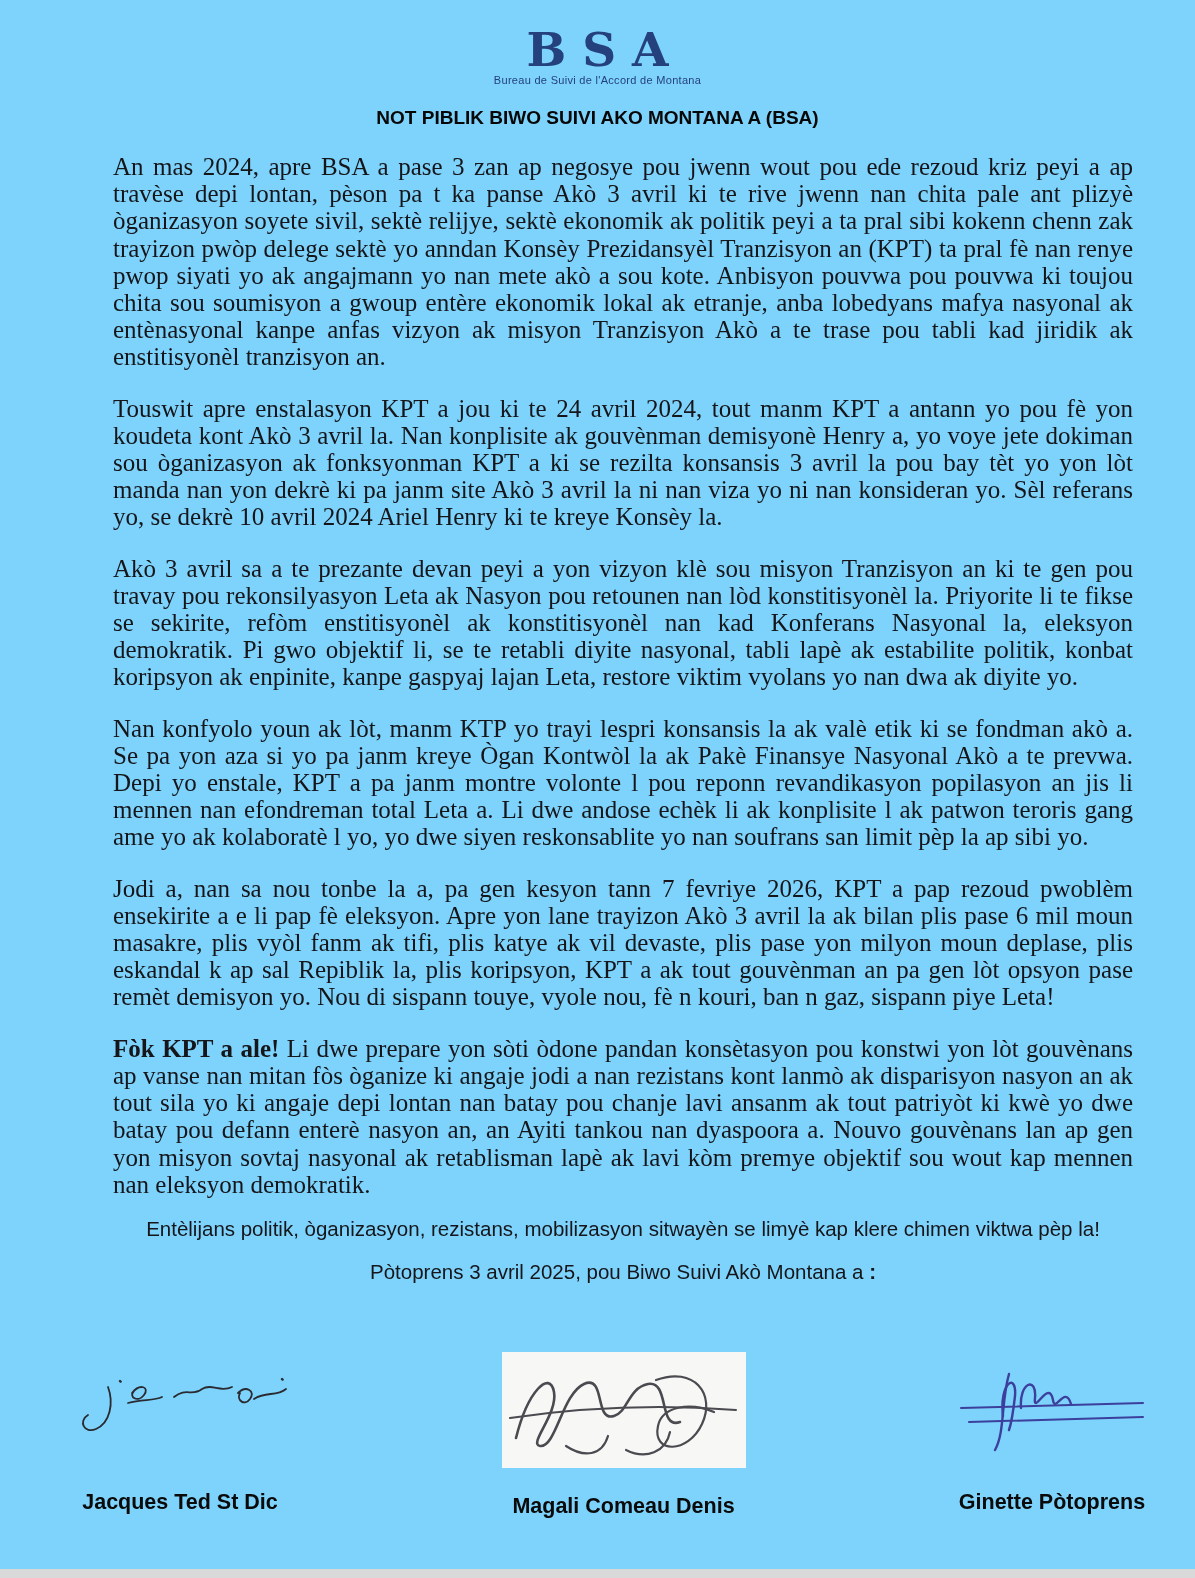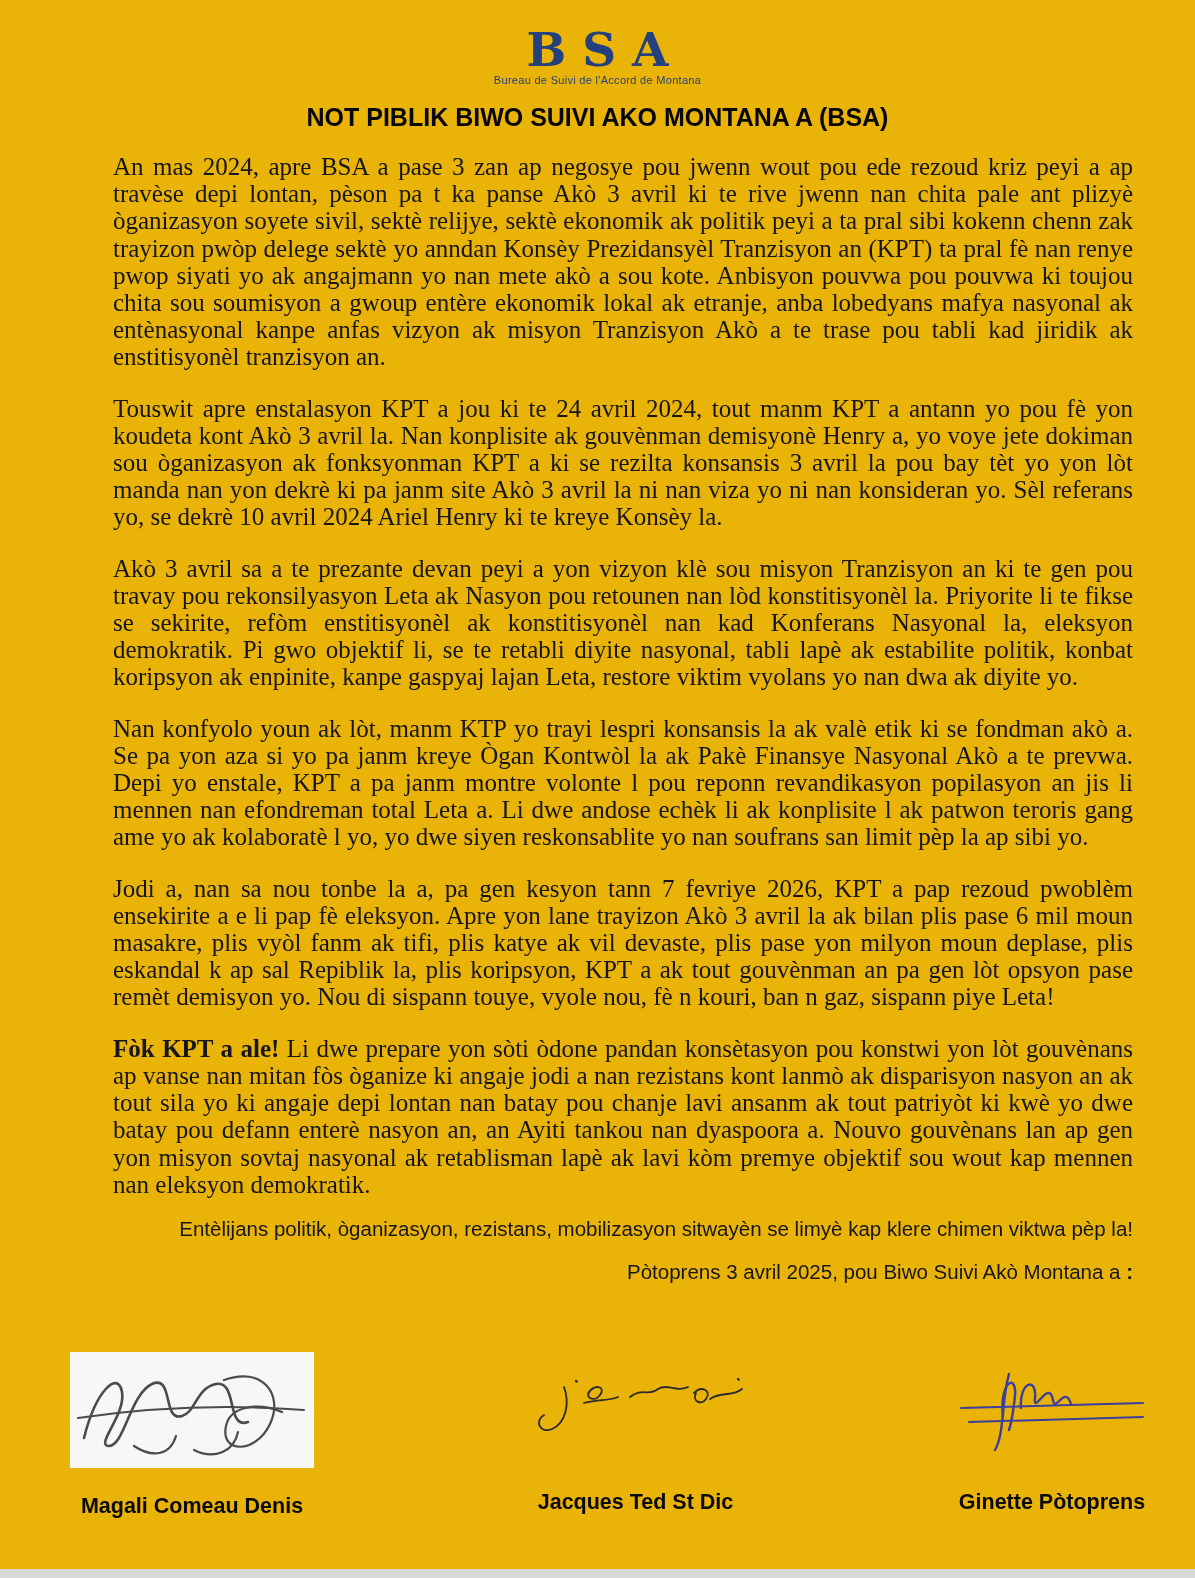--- a/index.html
+++ b/index.html
@@ -1,20 +1,20 @@
 <!DOCTYPE html>
 <html><head>
 <meta charset="utf-8">
 <style>
   html, body { margin: 0; padding: 0; background: #ffffff; }
   .page {
     position: relative;
     width: 1195px;
     height: 1578px;
-    background: #eab308;
+    background: #7dd3fc;
     overflow: hidden;
     font-family: "Liberation Serif", serif;
     color: #15151a;
   }
   
   .logo-block { text-align: center; padding-top: 26px; }
   .logo-letters {
     font-family: "DejaVu Serif", serif;
     font-weight: 600;
     font-size: 47px;
@@ -27,40 +27,40 @@
     font-size: 11px;
     letter-spacing: 0.3px;
     margin-top: 0px;
   }
   
   .doc-title {
     margin: 16px 0 0 0;
     text-align: center;
     font-family: "Liberation Sans", sans-serif;
     font-weight: bold;
-    font-size: 25px;
+    font-size: 19px;
     line-height: 31px;
     color: #070707;
   }
   
   .body-text { margin: 20px 62px 0 113px; }
   .para {
     font-family: "Liberation Serif", serif;
     font-size: 25px;
     line-height: 27.2px;
     text-align: justify;
     margin: 0 0 9px 0;
   }
   .para + .para { margin-top: 24px; }
   .para b { font-weight: bold; }
   .sans-line {
     font-family: "Liberation Sans", sans-serif;
     font-size: 20.5px;
     line-height: 25px;
-    text-align: right;
+    text-align: center;
     margin: 18px 0 0 0;
   }
   .sans-line b { font-weight: bold; }
   
   .signatures {
     position: absolute;
     left: 70px;
     right: 48px;
     top: 1352px;
     display: flex;
@@ -109,42 +109,42 @@
     <p class="para"><span>Jodi a, nan sa nou tonbe la a, pa gen kesyon tann 7 fevriye 2026, KPT a pap rezoud pwoblèm ensekirite a e li pap fè eleksyon. Apre yon lane trayizon Akò 3 avril la ak bilan plis pase 6 mil moun masakre, plis vyòl fanm ak tifi, plis katye ak vil devaste, plis pase yon milyon moun deplase, plis eskandal k ap sal Repiblik la, plis koripsyon, KPT a ak tout gouvènman an pa gen lòt opsyon pase remèt demisyon yo. Nou di sispann touye, vyole nou, fè n kouri, ban n gaz, sispann piye Leta!</span></p>
     <p class="para"><b>Fòk KPT a ale!</b><span> Li dwe prepare yon sòti òdone pandan konsètasyon pou konstwi yon lòt gouvènans ap vanse nan mitan fòs òganize ki angaje jodi a nan rezistans kont lanmò ak disparisyon nasyon an ak tout sila yo ki angaje depi lontan nan batay pou chanje lavi ansanm ak tout patriyòt ki kwè yo dwe batay pou defann enterè nasyon an, an Ayiti tankou nan dyaspoora a. Nouvo gouvènans lan ap gen yon misyon sovtaj nasyonal ak retablisman lapè ak lavi kòm premye objektif sou wout kap mennen nan eleksyon demokratik.</span></p>
 
     <p class="sans-line">Entèlijans politik, òganizasyon, rezistans, mobilizasyon sitwayèn se limyè kap klere chimen viktwa pèp la!</p>
     <p class="sans-line"><span>Pòtoprens 3 avril 2025, pou Biwo Suivi Akò Montana a</span><b> :</b></p>
   </main>
 
   <section class="signatures">
 
     <div class="sig-cell">
-      <div class="sig-art scan-bg">
-        <svg class="sig-svg" width="232" height="104" viewBox="0 0 232 104">
-          <path stroke="#4a4a50" stroke-width="2.6" d="M8 80 C 20 32 42 12 46 34 C 50 56 20 86 32 88 C 48 90 54 36 76 26 C 98 16 86 64 106 58 C 120 54 120 30 140 26 C 162 22 150 72 172 64"></path>
-          <path stroke="#4a4a50" stroke-width="2.2" d="M148 22 C 186 8 208 36 194 66 C 180 96 144 96 150 68 C 154 48 182 44 206 54"></path>
-          <path stroke="#4a4a50" stroke-width="2" d="M2 60 C 70 50 150 46 228 52"></path>
-          <path stroke="#4a4a50" stroke-width="2.2" d="M58 88 C 76 100 94 98 100 78 M118 92 C 138 102 158 94 162 74"></path>
-        </svg>
-      </div>
-      <div class="sig-name">Magali Comeau Denis</div>
-    </div>
-
-    <div class="sig-cell">
       <div class="sig-art">
         <svg class="sig-svg" width="220" height="70" viewBox="0 0 220 70">
           <path stroke="#2a2a30" stroke-width="1.8" d="M38 14 C 44 30 40 50 26 56 C 14 61 8 48 18 42"></path>
           <path stroke="#2a2a30" stroke-width="1.8" d="M62 20 C 70 10 80 14 74 22 C 68 30 58 24 64 18 M58 30 C 72 26 84 28 92 24"></path>
           <path stroke="#2a2a30" stroke-width="1.8" d="M104 24 C 116 14 122 24 132 16 C 142 10 150 20 162 14"></path>
           <path stroke="#2a2a30" stroke-width="1.8" d="M168 20 C 176 12 186 18 180 26 C 175 33 166 28 170 20 M184 26 C 196 18 206 24 216 16"></path>
           <path stroke="#2a2a30" stroke-width="2.4" d="M50 8 L 50.6 8.6 M212 6 L 212.6 6.6"></path>
         </svg>
       </div>
       <div class="sig-name">Jacques Ted St Dic</div>
+    </div>
+
+    <div class="sig-cell">
+      <div class="sig-art scan-bg">
+        <svg class="sig-svg" width="232" height="104" viewBox="0 0 232 104">
+          <path stroke="#4a4a50" stroke-width="2.6" d="M8 80 C 20 32 42 12 46 34 C 50 56 20 86 32 88 C 48 90 54 36 76 26 C 98 16 86 64 106 58 C 120 54 120 30 140 26 C 162 22 150 72 172 64"></path>
+          <path stroke="#4a4a50" stroke-width="2.2" d="M148 22 C 186 8 208 36 194 66 C 180 96 144 96 150 68 C 154 48 182 44 206 54"></path>
+          <path stroke="#4a4a50" stroke-width="2" d="M2 60 C 70 50 150 46 228 52"></path>
+          <path stroke="#4a4a50" stroke-width="2.2" d="M58 88 C 76 100 94 98 100 78 M118 92 C 138 102 158 94 162 74"></path>
+        </svg>
+      </div>
+      <div class="sig-name">Magali Comeau Denis</div>
     </div>
 
     <div class="sig-cell">
       <div class="sig-art">
         <svg class="sig-svg" width="190" height="92" viewBox="0 0 190 92">
           <path stroke="#3c3f9c" stroke-width="2.4" d="M52 12 C 44 40 48 70 38 88"></path>
           <path stroke="#3c3f9c" stroke-width="2.4" d="M46 54 C 42 20 60 10 58 34 C 56 52 54 62 52 68 M64 46 C 62 20 80 14 78 36 C 76 54 92 16 96 38 C 98 52 108 22 114 42"></path>
           <path stroke="#3c3f9c" stroke-width="2" d="M4 46 L 186 41"></path>
           <path stroke="#3c3f9c" stroke-width="2" d="M12 60 L 186 55"></path>
         </svg>

